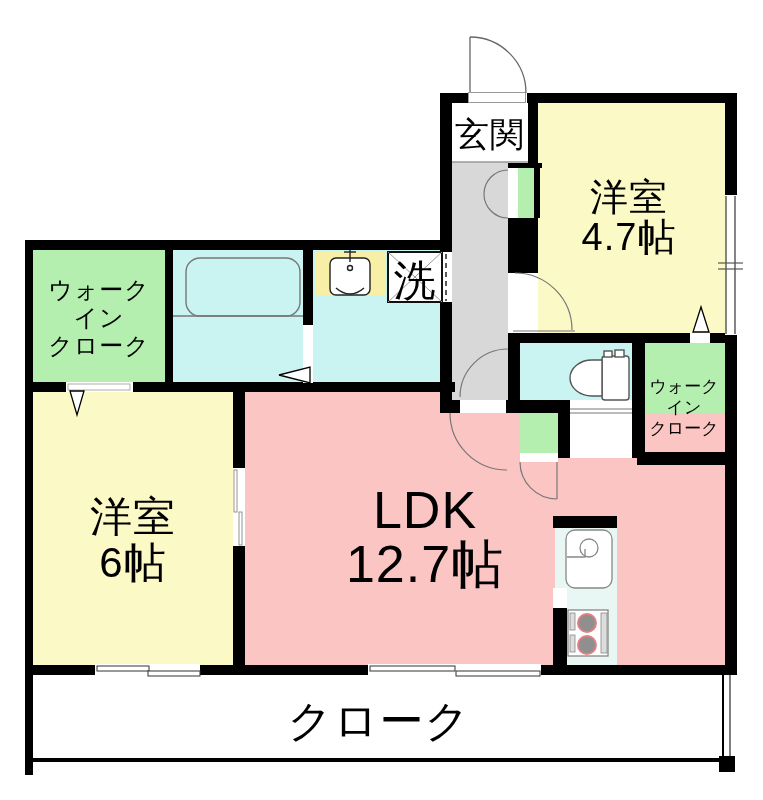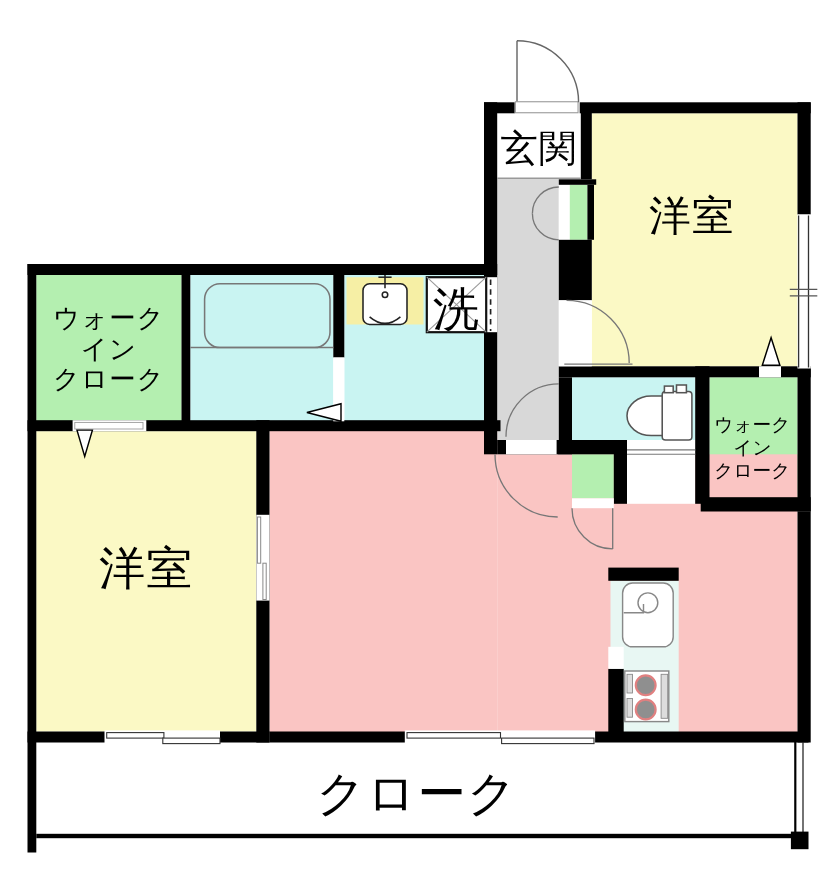--- a/index.html
+++ b/index.html
@@ -191,36 +191,42 @@
     <g stroke="#000">
       <line x1="723" y1="672" x2="723" y2="758" stroke-width="2"></line>
       <line x1="730" y1="675" x2="730" y2="758" stroke-width="1"></line>
     </g>
   </svg>
 
   <div class="lbl" style="left:452px;top:112px;width:76px;font-size:34px;">玄関</div>
 
   <div class="lbl" style="left:538px;top:177px;width:182px;font-size:38px;line-height:40px;">
     <div>洋室</div>
+    <div>4.7帖</div>
   </div>
 
   <div class="lbl" style="left:33px;top:276px;width:132px;font-size:24px;line-height:28px;">
     <div>ウォーク</div>
     <div>イン</div>
     <div>クローク</div>
   </div>
 
   <div class="lbl" style="left:388px;top:253px;width:54px;font-size:42px;">洗</div>
 
   <div class="lbl" style="left:639px;top:376px;width:90px;font-size:17px;line-height:21px;letter-spacing:0;">
     <div>ウォーク</div>
     <div>イン</div>
     <div>クローク</div>
   </div>
 
   <div class="lbl" style="left:33px;top:494px;width:200px;font-size:42px;line-height:46px;">
     <div>洋室</div>
-  </div>
-
+    <div>6帖</div>
+  </div>
+
+  <div class="lbl" style="left:245px;top:483px;width:360px;font-size:52px;line-height:54px;">
+    <div>LDK</div>
+    <div>12.7帖</div>
+  </div>
 
   <div class="lbl" style="left:33px;top:692px;width:692px;font-size:44px;">クローク</div>
 
 </div>
 
 </body></html>

